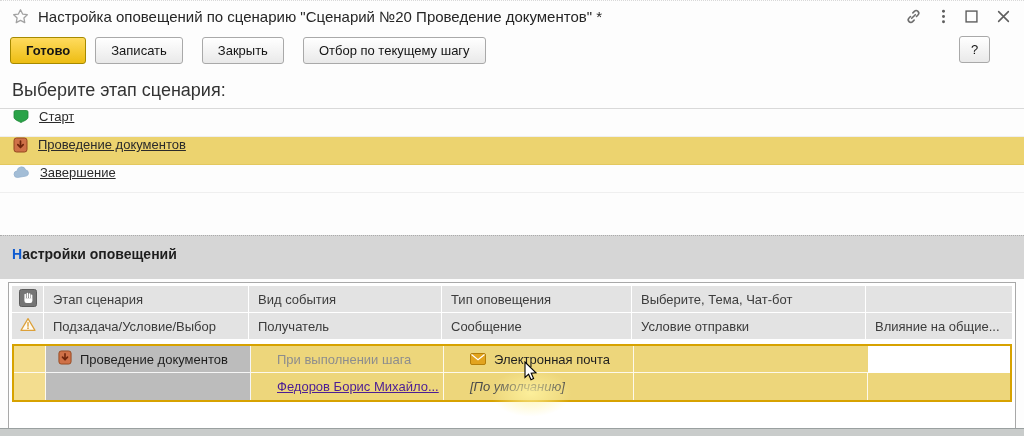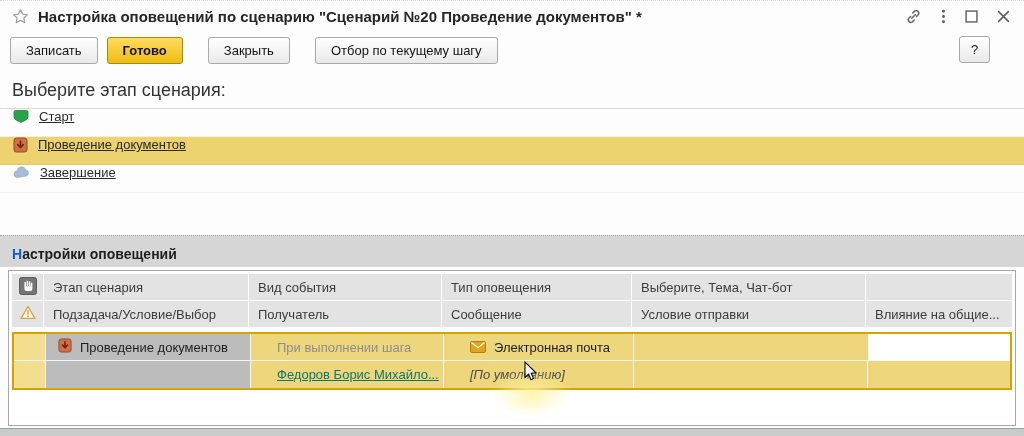--- a/index.html
+++ b/index.html
@@ -4,43 +4,43 @@
 <style>
   * { margin:0; padding:0; box-sizing:border-box; }
   html,body { width:1024px; height:436px; }
   body { background:#c9cccb; font-family:"Liberation Sans", sans-serif; overflow:hidden; }
   .window { width:1024px; height:429px; background:#fdfdfd; border-top:1px dotted #d8d8d8;
             border-bottom:1px solid #9aa0a0; position:relative; overflow:hidden; }
 
   
   .titlebar { height:30px; display:flex; align-items:center; padding:0 14px 0 12px; }
   .titlebar .star { margin-right:9px; display:flex; }
-  .title { font-size:15px; color:#262626; flex:1; white-space:nowrap; overflow:hidden;font-weight:bold; }
+  .title { font-size:15px; color:#262626; flex:1; white-space:nowrap; overflow:hidden; }
   .win-icons { display:flex; gap:19px; align-items:center; }
   .win-icons svg { display:block; cursor:pointer; }
 
   
   .toolbar { display:flex; align-items:center; padding:5px 10px 6px 10px; position:relative; height:39px; }
   .btn { font-family:"Liberation Sans", sans-serif; font-size:13px; height:27px; padding:0 15px;
          border:1px solid #a9a9a9; border-radius:3px; background:linear-gradient(#ffffff,#e9e9e9);
          color:#141414; cursor:pointer; }
   .btn + .btn { margin-left:9px; }
-  .btn.gap { margin-left:25px; }
+  .btn.gap { margin-left:19px; }
   .btn.primary { background:linear-gradient(#ffdb5e,#edbd13); border-color:#a68a00; font-weight:bold; }
   .help-btn { position:absolute; right:34px; top:5px; width:31px; padding:0; }
 
   
   .stage-label { font-size:18px; color:#333; padding:10px 0 7px 12px; border-bottom:1px solid #d9d9d9; }
   .stage-row { height:28px; display:flex; align-items:flex-start; padding-left:13px; border-bottom:1px solid #efefef; cursor:pointer; }
   .stage-row.selected { background:#ecd36f; border-bottom-color:#e3c85f; }
   .stage-row .slabel { margin-left:10px; font-size:13px; color:#2b2b2b; text-decoration:underline; }
   .spacer { height:42px; }
 
   
-  .section-header { background:#d6d6d6; border-top:1px dotted #ababab; height:32px;
+  .section-header { background:#d6d6d6; border-top:1px dotted #ababab; height:44px;
                     padding:10px 8px 0 12px; font-size:14px; font-weight:bold; color:#1e1e1e; }
   .section-header .accesskey { color:#0f5bd0; }
 
   .table-wrap { margin:3px 8px 0; height:156px; border:1px solid #a8a8a8; background:#fff; padding:3px 3px 0; }
   .grid { display:grid; grid-template-columns:32px 205px 193px 190px 234px 1fr; }
   .hcell { background:#e3e3e3; height:27px; border-right:1px solid #fff; border-bottom:1px solid #fff;
            display:flex; align-items:center; padding-left:9px; font-size:13px; color:#3c3c3c;
            white-space:nowrap; overflow:hidden; cursor:default; }
   .hcell.icon { justify-content:center; padding-left:0; }
   .hcell.last { border-right:none; }
@@ -49,21 +49,21 @@
   .dcell { height:27px; display:flex; align-items:center; padding-left:26px; font-size:13px; color:#1f1f1f;
            border-right:1px solid rgba(255,255,255,.85); white-space:nowrap; overflow:hidden; }
   .r1 .dcell { border-bottom:1px solid rgba(255,255,255,.85); }
   .dcell.last { border-right:none; }
   .c-sel  { background:#f3dd8f; }
   .c-gray { background:#bcbcbc; }
   .c-yel  { background:#edd67b; }
   .stage-cell { padding-left:12px; gap:8px; }
   .muted  { color:#8d8d8d; }
   .green  { color:#089e46; }
-  .linkblue { color:#0f766e; text-decoration:underline; cursor:pointer; }
+  .linkblue { color:#4c1d95; text-decoration:underline; cursor:pointer; }
   .italic { font-style:italic; color:#4a4a4a; }
   .email-ic { margin-right:8px; display:flex; }
 
   
   .glow { position:absolute; left:490px; top:368px; width:82px; height:48px; pointer-events:none; z-index:6;
           background:radial-gradient(ellipse at center, rgba(255,243,160,.85) 0%, rgba(255,243,160,0) 70%); }
   .cursor { position:absolute; left:524px; top:360px; z-index:10; pointer-events:none; }
 </style>
 </head>
 <body>
@@ -99,22 +99,22 @@
       </span>
       <span>
         <svg width="13" height="13" viewBox="0 0 12 12" stroke="#5e5e5e" stroke-width="1.4" stroke-linecap="round">
             <path d="M1.5 1.5l9 9M10.5 1.5l-9 9"></path>
           </svg>
       </span>
     </span>
   </div>
 
   <div class="toolbar">
+    <button class="btn primary">Готово</button>
     <button class="btn">Записать</button>
-    <button class="btn primary">Готово</button>
     <button class="btn gap">Закрыть</button>
     <button class="btn gap">Отбор по текущему шагу</button>
     <button class="btn help-btn">?</button>
   </div>
 
   <div class="stage-label">Выберите этап сценария:</div>
 
   <div class="stage-row">
     <span>
       <svg width="16" height="15" viewBox="0 0 16 15">

